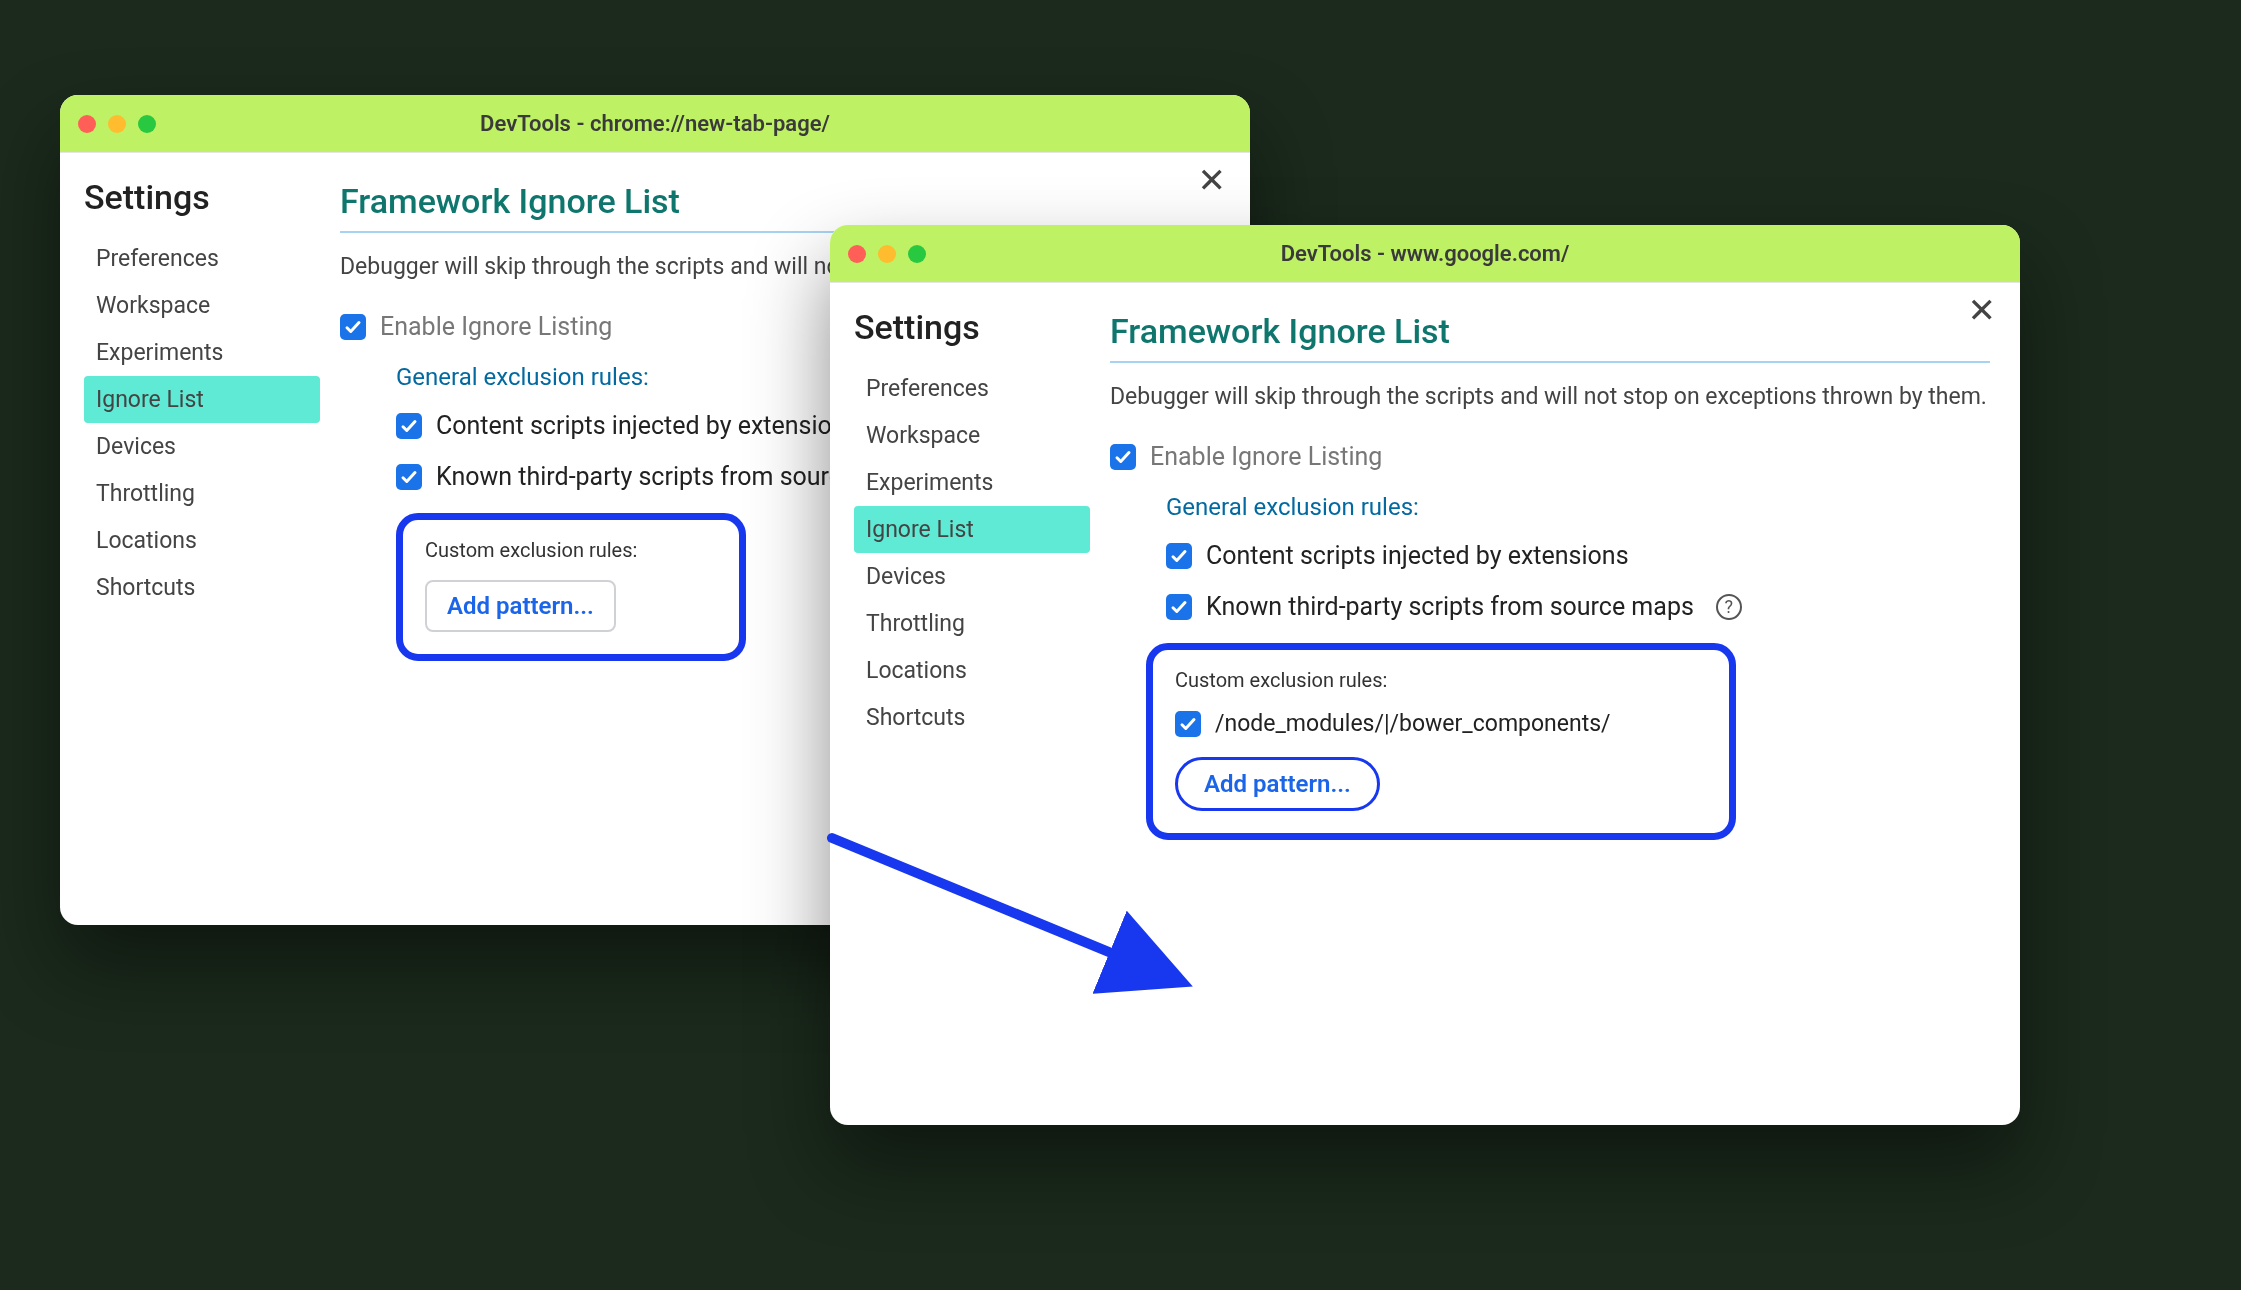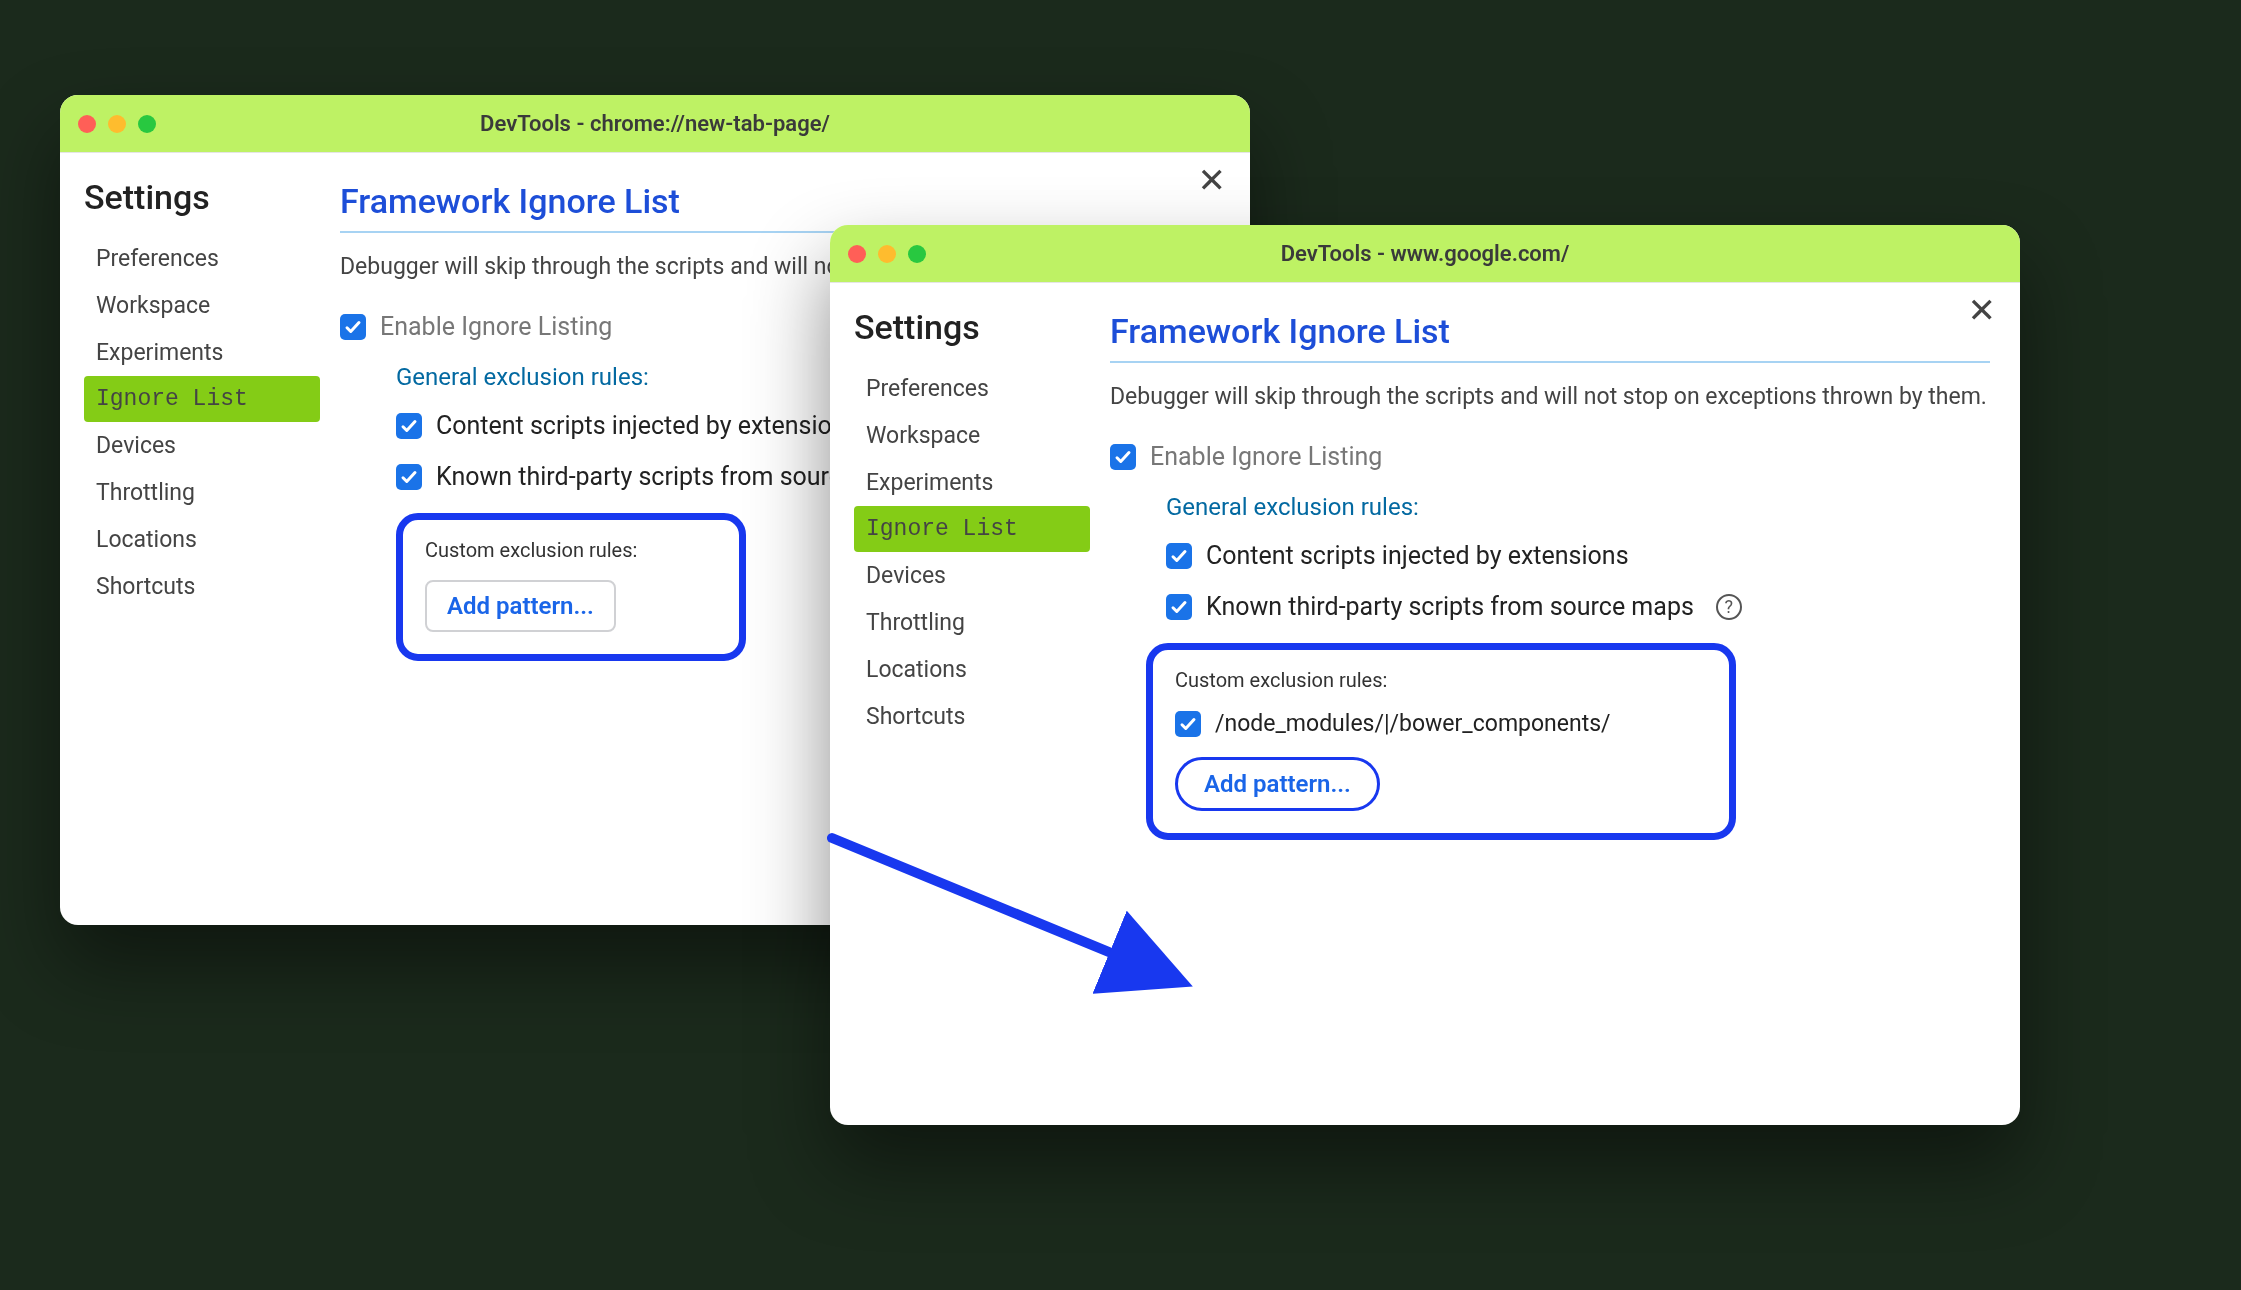--- a/index.html
+++ b/index.html
@@ -75,42 +75,41 @@
     margin-bottom: 18px;
   }
   .nav-item {
     font-size: 23px;
     color: #444;
     padding: 10px 12px;
     border-radius: 4px;
     cursor: pointer;
   }
   .nav-item.active {
-    background: #84cc16;
-    font-family: Liberation Mono, monospace;
+    background: #5eead4;
   }
 
   .content {
     flex: 1;
     padding: 28px 30px 20px 10px;
     position: relative;
   }
   .close-x {
     position: absolute;
     right: 24px;
     top: 10px;
     font-size: 34px;
     color: #444;
     cursor: pointer;
     line-height: 1;
   }
   .content h2 {
     font-size: 34px;
     font-weight: 500;
-    color: #1d4ed8;
+    color: #0f766e;
     padding-bottom: 10px;
     border-bottom: 2px solid #a7d3f3;
     margin-bottom: 18px;
   }
   .desc {
     font-size: 23px;
     color: #444;
     line-height: 1.35;
     margin-bottom: 30px;
   }

